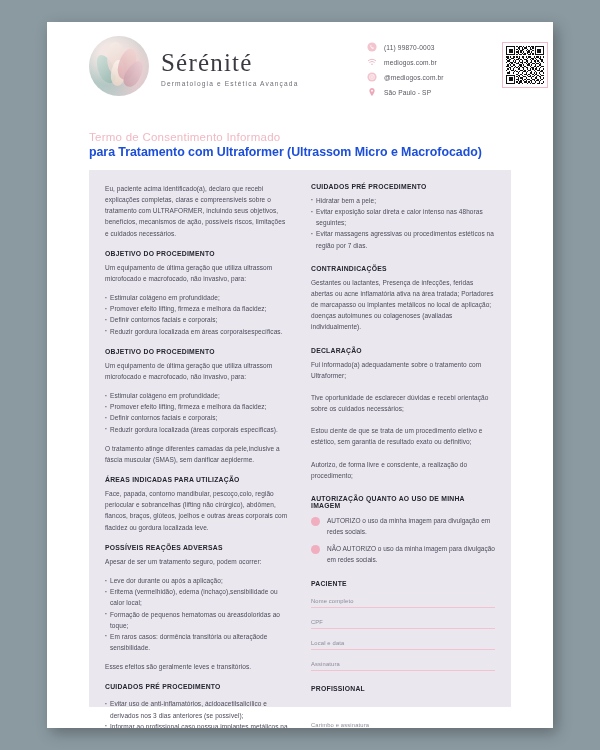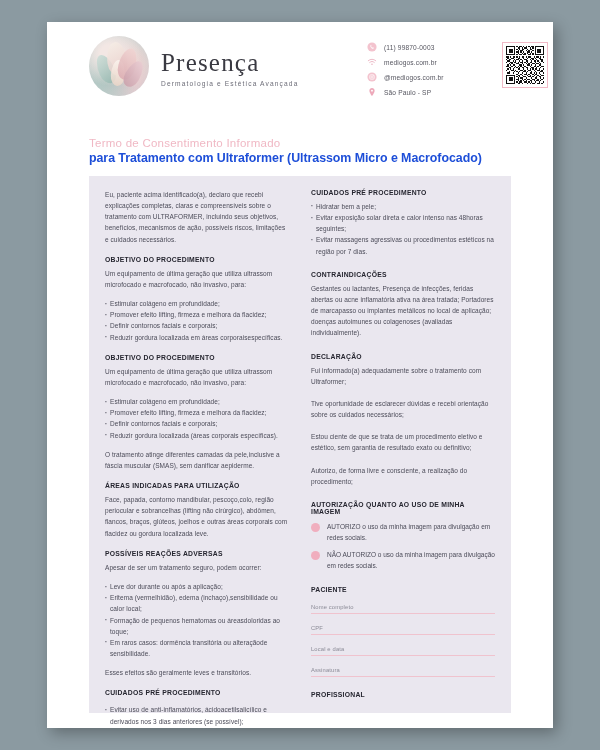--- a/index.html
+++ b/index.html
@@ -123,21 +123,21 @@
     border: 1.6px solid #f0b9c6;
     background: #ffffff;
     padding: 3px;
     box-sizing: border-box;
   }
   .qr-img { width: 100%; height: 100%; display: block; }
 
   
   .titles {
     padding: 0 0 0 42px;
-    margin-top: 18px;
+    margin-top: 12px;
   }
   .title-kicker {
     font-size: 11.5px;
     color: #f0b8c4;
     letter-spacing: .25px;
     line-height: 1.25;
   }
   .title-main {
     font-size: 12.4px;
     color: #1d4ed8;
@@ -238,21 +238,21 @@
 
     <div class="brand">
       <div class="logo-mark">
         <span class="petal p3"></span>
         <span class="petal p1"></span>
         <span class="petal p5"></span>
         <span class="petal p2"></span>
         <span class="petal p4"></span>
       </div>
       <div class="brand-text">
-        <div class="brand-name">Presença</div>
+        <div class="brand-name">Sérénité</div>
         <div class="brand-tagline">Dermatologia e Estética Avançada</div>
       </div>
     </div>
 
     <div class="contact">
       <div class="contact-row">
         <span class="c-icon">
           <svg width="10" height="10" viewBox="0 0 24 24">
               <circle cx="12" cy="12" r="11" fill="#f3c3ce"></circle>
               <path d="M8.5 7.5c.4-.4 1-.4 1.3.1l.9 1.4c.2.4.1.8-.2 1.1l-.5.5c-.2.2-.2.4-.1.6.5 1 1.4 1.9 2.4 2.4.2.1.4.1.6-.1l.5-.5c.3-.3.7-.4 1.1-.2l1.4.9c.5.3.5.9.1 1.3l-.6.6c-.5.5-1.2.6-1.8.4-2.5-.9-4.5-2.9-5.4-5.4-.2-.6-.1-1.3.4-1.8z" fill="#fff"></path>

